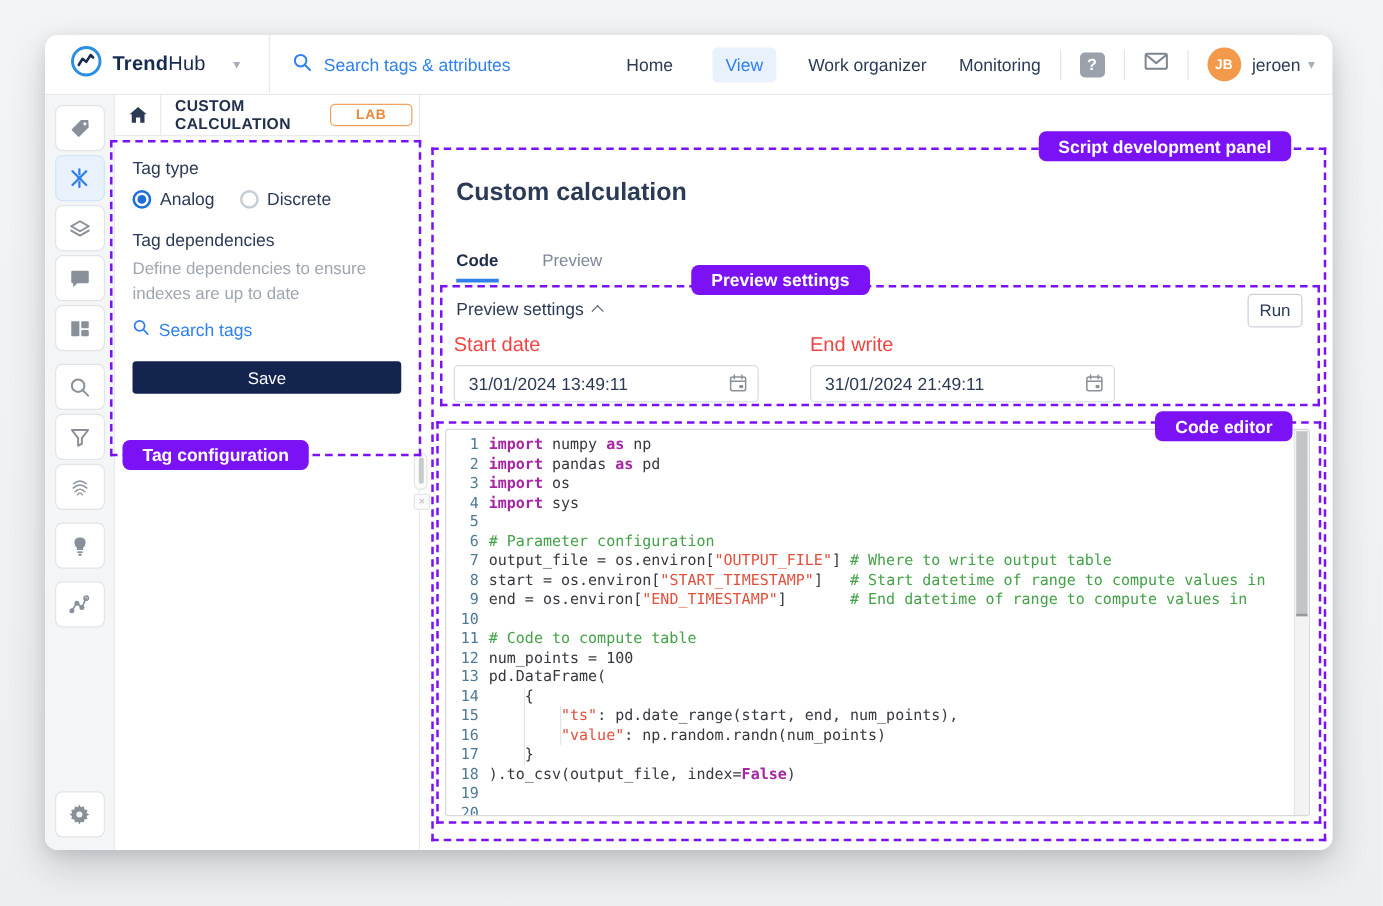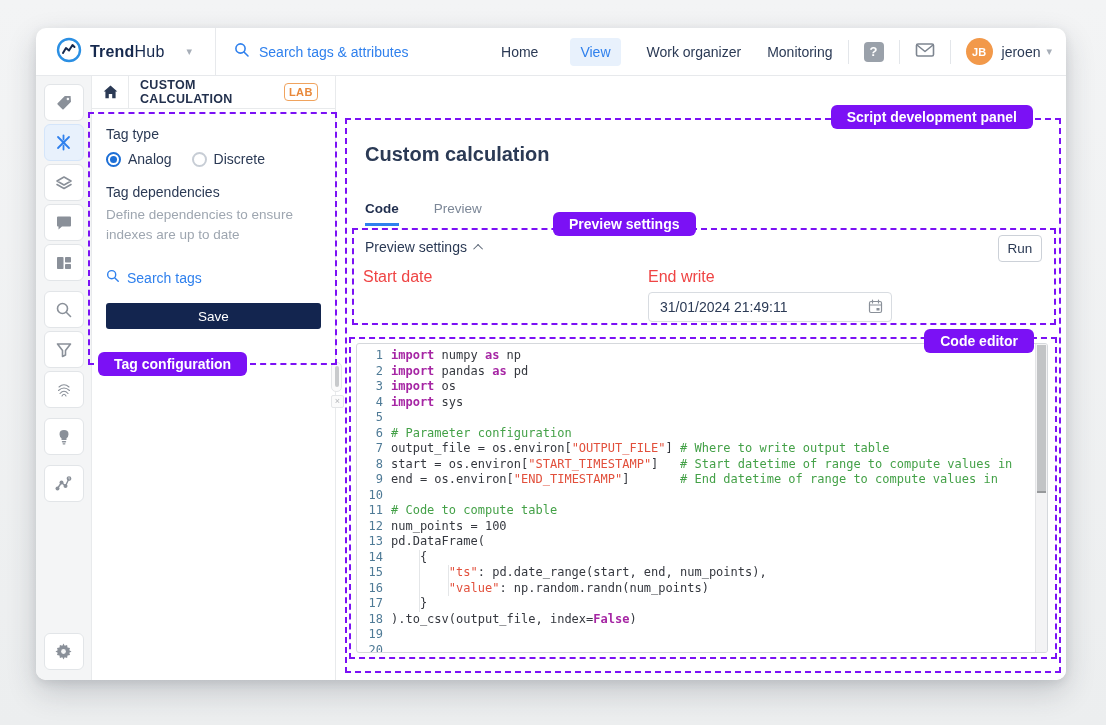--- a/index.html
+++ b/index.html
@@ -36,31 +36,31 @@
   .side-btn { width:40px; height:37px; background:#fff; border:1px solid #e2e5e8; border-radius:6px; display:flex; align-items:center; justify-content:center; cursor:pointer; color:#8a9099; }
   .side-btn svg { display:block; }
   .side-btn.active { background:#e8f1fc; border-color:#d4e5fa; color:#2F80ED; }
   .rail-bottom { margin-top:auto; }
 
   
   .tag-panel { width:244px; border-right:1px solid #e8eaec; display:flex; flex-direction:column; position:relative; }
   .panel-head { height:33px; min-height:33px; display:flex; align-items:center; border-bottom:1px solid #e8eaec; }
   .home-cell { width:37px; height:100%; display:flex; align-items:center; justify-content:center; border-right:1px solid #e8eaec; cursor:pointer; color:#2b3a55; }
   .panel-title { flex:1; padding-left:11px; font-size:12.5px; font-weight:700; color:#22304d; letter-spacing:.3px; }
-  .lab-badge { border:1.5px solid #f0a35e; color:#e8883a; font-size:11px; font-weight:700; border-radius:4px; padding:2px 4px; margin-right:17px; letter-spacing:.5px; }
+  .lab-badge { border:1.5px solid #f0a35e; color:#e8883a; font-size:11px; font-weight:700; border-radius:4px; padding:2px 20px; margin-right:5px; letter-spacing:.5px; }
   .panel-content { padding:17px 14px; font-size:14px; color:#2b3a55; }
   .fld-label { font-size:14px; color:#2b3a55; }
   .radio-row { display:flex; align-items:center; gap:20px; margin-top:9px; }
   .radio-opt { display:flex; align-items:center; gap:7px; font-size:14px; color:#2b3a55; cursor:pointer; }
   .radio { width:15px; height:15px; border-radius:50%; border:2px solid #c7cdd5; background:#fff; position:relative; }
   .radio.checked { border-color:#1d6fd6; }
   .radio.checked::after { content:""; position:absolute; left:2px; top:2px; width:7px; height:7px; border-radius:50%; background:#1d6fd6; }
   .dep-label { margin-top:17px; }
   .dep-hint { margin-top:5px; font-size:13.5px; line-height:1.45; color:#9ea6b0; }
-  .search-link { display:flex; align-items:center; gap:7px; color:#2F80ED; font-size:14px; margin-top:25px; cursor:pointer; }
+  .search-link { display:flex; align-items:center; gap:7px; color:#2F80ED; font-size:14px; margin-top:11px; cursor:pointer; }
   .save-btn { margin-top:17px; width:100%; height:26px; background:#13254f; color:#fff; font-size:13.5px; border:none; border-radius:3px; cursor:pointer; font-family:"Liberation Sans",sans-serif; }
 
   
   .main { flex:1; position:relative; background:#fff; min-width:0; }
   .main-title { position:absolute; left:29px; top:67px; font-size:20px; font-weight:700; color:#2b3a55; }
   .tabs { position:absolute; left:29px; top:125px; display:flex; gap:35px; }
   .tab { font-size:13.5px; color:#7c8797; padding-bottom:7px; cursor:pointer; }
   .tab.active { color:#1f2d4d; font-weight:700; border-bottom:3px solid #2F80ED; }
   .ps-head { position:absolute; left:29px; top:163px; display:flex; align-items:center; gap:9px; font-size:14px; color:#2b3a55; cursor:pointer; }
   .chev-up { width:7px; height:7px; border-left:1.5px solid #5a6575; border-top:1.5px solid #5a6575; transform:rotate(45deg) translateY(2px); }
@@ -311,20 +311,32 @@
           </div>
 
         <div class="ps-head">
           <span>Preview settings</span>
           <span class="chev-up"></span>
         </div>
         <button class="run-btn">Run</button>
 
         <div class="date-col start">
           <div class="date-label">Start date</div>
+          <div class="date-input-wrap">
+            <input class="date-input" readonly="" value="31/01/2024 13:49:11" style="">
+            <span class="cal-ic">
+              <svg width="15" height="15" viewBox="0 0 15 15" class="ic-stroke" style="color:#8a9099;stroke-width:1.2">
+                  <rect x="1.5" y="2.5" width="12" height="11" rx="1.5"></rect>
+                  <line x1="4.5" y1="1" x2="4.5" y2="4"></line>
+                  <line x1="10.5" y1="1" x2="10.5" y2="4"></line>
+                  <line x1="1.5" y1="6" x2="13.5" y2="6"></line>
+                  <rect x="8.5" y="9" width="3" height="2.5" fill="#8a9099" stroke="none"></rect>
+                </svg>
+            </span>
+          </div>
         </div>
         <div class="date-col end">
           <div class="date-label">End write</div>
           <div class="date-input-wrap">
             <input class="date-input" readonly="" value="31/01/2024 21:49:11" style="">
             <span class="cal-ic">
               <svg width="15" height="15" viewBox="0 0 15 15" class="ic-stroke" style="color:#8a9099;stroke-width:1.2">
                   <rect x="1.5" y="2.5" width="12" height="11" rx="1.5"></rect>
                   <line x1="4.5" y1="1" x2="4.5" y2="4"></line>
                   <line x1="10.5" y1="1" x2="10.5" y2="4"></line>

